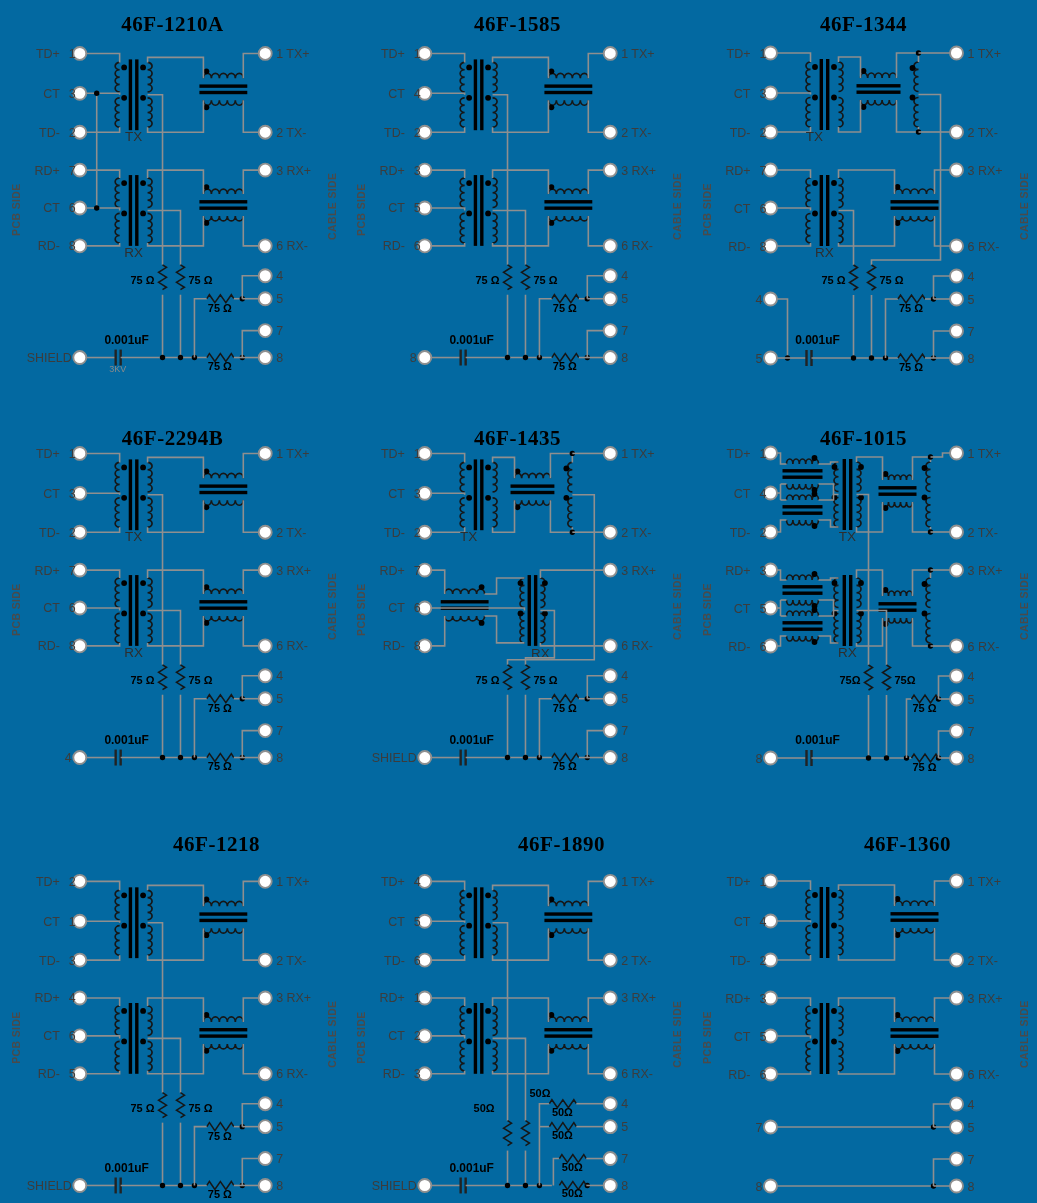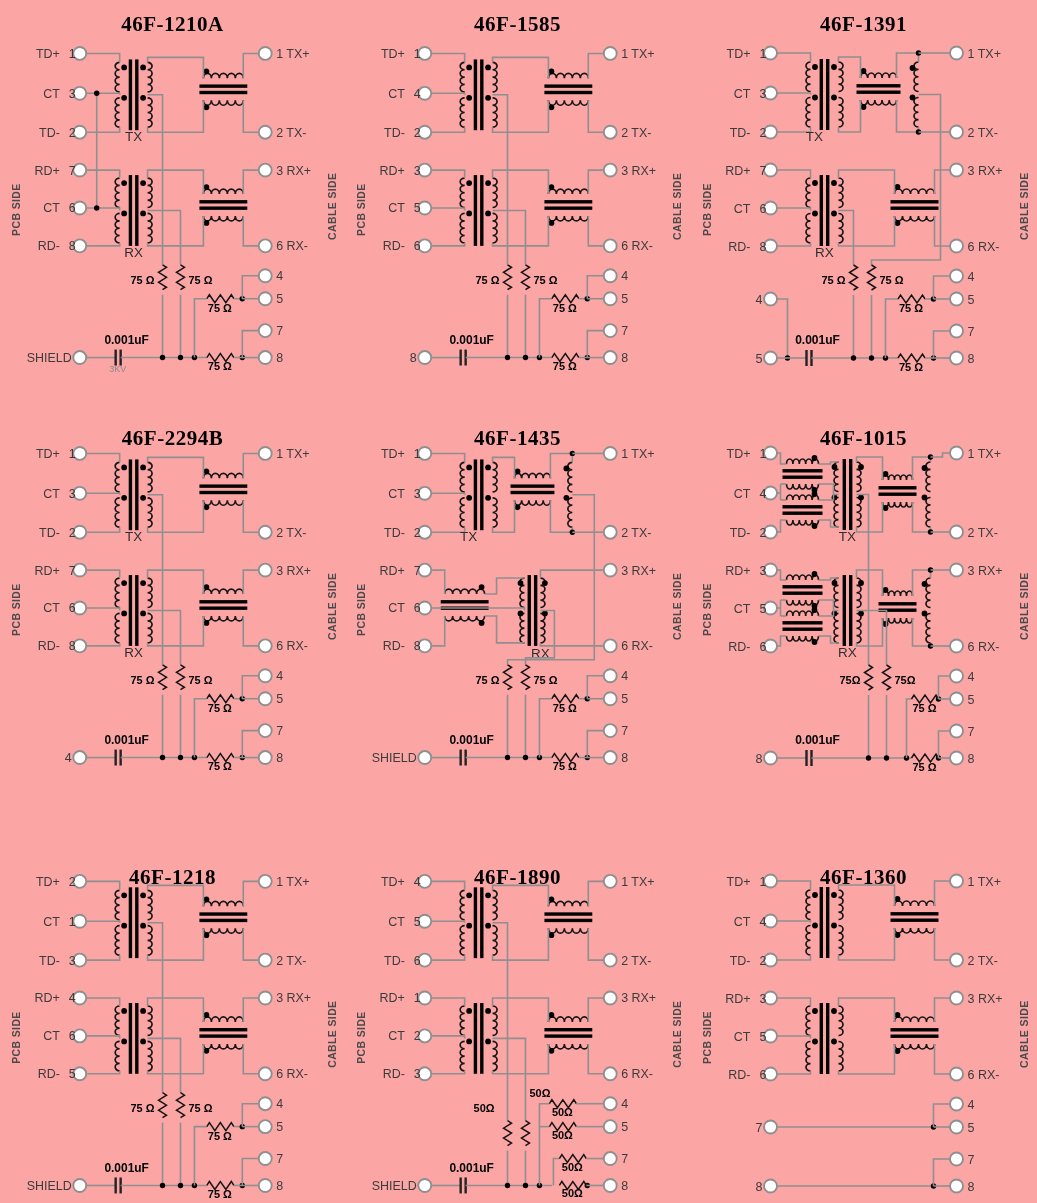--- a/index.html
+++ b/index.html
@@ -1,22 +1,22 @@
 <!DOCTYPE html>
 <html><head>
 <meta charset="utf-8">
 <style>
   html,body{margin:0;padding:0;background:#ffffff;}
-  .page{position:relative;width:1037px;height:1203px;background:#fca5a5;overflow:hidden;
+  .page{position:relative;width:1037px;height:1203px;background:#0369a1;overflow:hidden;
         font-family:"Liberation Sans",sans-serif;}
   .cell{position:absolute;}
   .ctitle{position:absolute;left:0;width:100%;text-align:center;
           font-family:"Liberation Serif",serif;font-weight:bold;font-size:21px;color:#000;
           letter-spacing:.5px;}
-  .r0 .ctitle{top:12px;} .r1 .ctitle{top:26px;} .r2 .ctitle{top:65px;}
+  .r0 .ctitle{top:12px;} .r1 .ctitle{top:26px;} .r2 .ctitle{top:32px;padding-left:44px;}
   svg{position:absolute;left:0;top:0;}
   svg text{font-family:"Liberation Sans",sans-serif;}
   .w{fill:none;stroke:#8f8f8f;stroke-width:1.6;}
   .coil{fill:none;stroke:#161616;stroke-width:1.7;}
   .core{fill:#000;stroke:none;}
   .rs{fill:none;stroke:#161616;stroke-width:1.5;}
   .pin{fill:#fff;stroke:#8f8f8f;stroke-width:1.9;}
   .dotf{fill:#000;stroke:none;}
   .capb{stroke:#222;stroke-width:2.4;}
   .pl{font-size:12.5px;fill:#3c3c3c;}
@@ -269,21 +269,21 @@
           <polyline points="243,299 243,276 259.5,276" class="w"></polyline>
           <path d="M 207.5 358 l2.5 -4 l5.5 8 l5.5 -8 l5.5 8 l5.5 -8 l2.5 4" class="rs"></path>
           <polyline points="234.5,358 259.5,358" class="w"></polyline>
           <polyline points="243,358 243,331 259.5,331" class="w"></polyline>
           <text x="220.5" y="312" class="res" text-anchor="middle">75 Ω</text>
           <text x="220.5" y="371" class="res" text-anchor="middle">75 Ω</text>
         </g>
       </svg>
     </div>
   <div class="cell r0" style="left:690px;top:0;width:347px;height:400px">
-      <div class="ctitle">46F-1391</div>
+      <div class="ctitle">46F-1344</div>
       <svg viewBox="0 0 346 400" width="347" height="400">
         <g transform="translate(0,0)">
           <text x="20" y="236" class="side" text-anchor="start" transform="rotate(-90 20 236)">PCB SIDE</text>
           <text x="337" y="240" class="side" text-anchor="start" transform="rotate(-90 337 240)">CABLE SIDE</text>
           <circle cx="80" cy="53" r="6.5" class="pin"></circle>
           <text x="60" y="57.5" class="pl" text-anchor="end">TD+</text>
           <text x="76" y="57.5" class="pl" text-anchor="end">1</text>
           <circle cx="80" cy="93" r="6.5" class="pin"></circle>
           <text x="60" y="97.5" class="pl" text-anchor="end">CT</text>
           <text x="76" y="97.5" class="pl" text-anchor="end">3</text>

